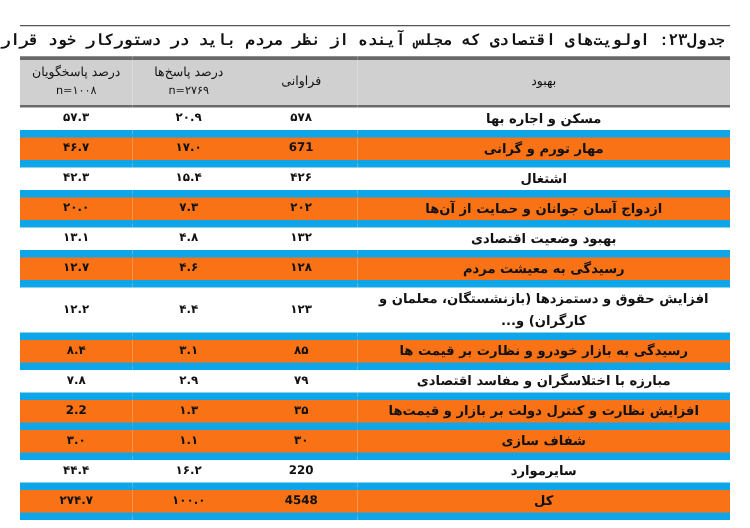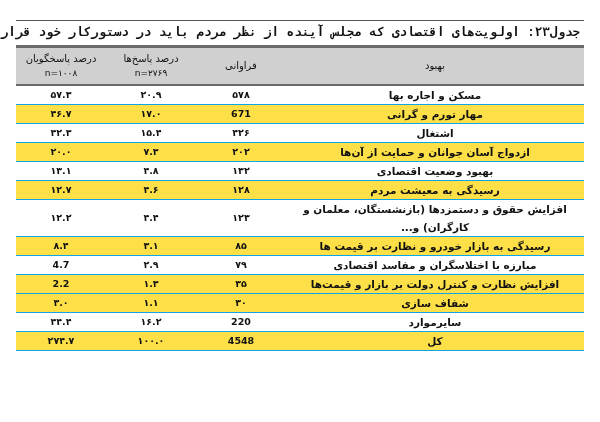--- a/index.html
+++ b/index.html
@@ -7,23 +7,23 @@
          font-family: "DejaVu Sans", sans-serif; color: #111; }
   .wrap { position: absolute; left: 16px; top: 20px; width: 568px; }
   .title-rule { height: 1px; background: #555; }
   .title { direction: rtl; font-weight: bold; font-size: 12.5px;
            line-height: 24px; height: 24px; padding-right: 4px; white-space: nowrap; font-family: Liberation Mono, monospace; }
   table { width: 568px; border-collapse: collapse; direction: rtl; table-layout: fixed; }
   th, td { text-align: center; padding: 0; font-size: 10.5px; }
   thead th { background: #d0d0d0; font-weight: normal; font-size: 10px; line-height: 14px;
              border-top: 3px solid #6a6a6a; border-bottom: 2px solid #6a6a6a; height: 36px; }
   thead .sub { display: block; font-size: 9px; font-weight: normal; direction: ltr; }
-  tbody td { height: 18px; line-height: 18px; border-bottom: 1px solid #0ea5e9; font-weight: bold; }
+  tbody td { height: 18px; line-height: 18px; border-bottom: 6px solid #0ea5e9; font-weight: bold; }
   tbody td.label { font-weight: bold; font-size: 10.5px; }
-  tbody tr.shade td { background: #fde047; }
+  tbody tr.shade td { background: #f97316; }
   tbody tr.tall td { height: 38px; line-height: 19px; }
   .num { font-size: 9.5px; }
   col.c-label { width: 298px; }
   col.c-freq { width: 90px; }
   col.c-pans { width: 90px; }
   col.c-presp { width: 90px; }
 </style>
 </head>
 <body>
 
@@ -97,21 +97,21 @@
       <tr class="shade">
         <td class="label">رسیدگی به بازار خودرو و نظارت بر قیمت ها</td>
         <td class="num">۸۵</td>
         <td class="num">۳.۱</td>
         <td class="num">۸.۴</td>
       </tr>
       <tr>
         <td class="label">مبارزه با اختلاسگران و مفاسد اقتصادی</td>
         <td class="num">۷۹</td>
         <td class="num">۲.۹</td>
-        <td class="num">4.7</td>
+        <td class="num">۷.۸</td>
       </tr>
       <tr class="shade">
         <td class="label">افزایش نظارت و کنترل دولت بر بازار و قیمت‌ها</td>
         <td class="num">۳۵</td>
         <td class="num">۱.۳</td>
         <td class="num">2.2</td>
       </tr>
       <tr class="shade">
         <td class="label">شفاف سازی</td>
         <td class="num">۳۰</td>

